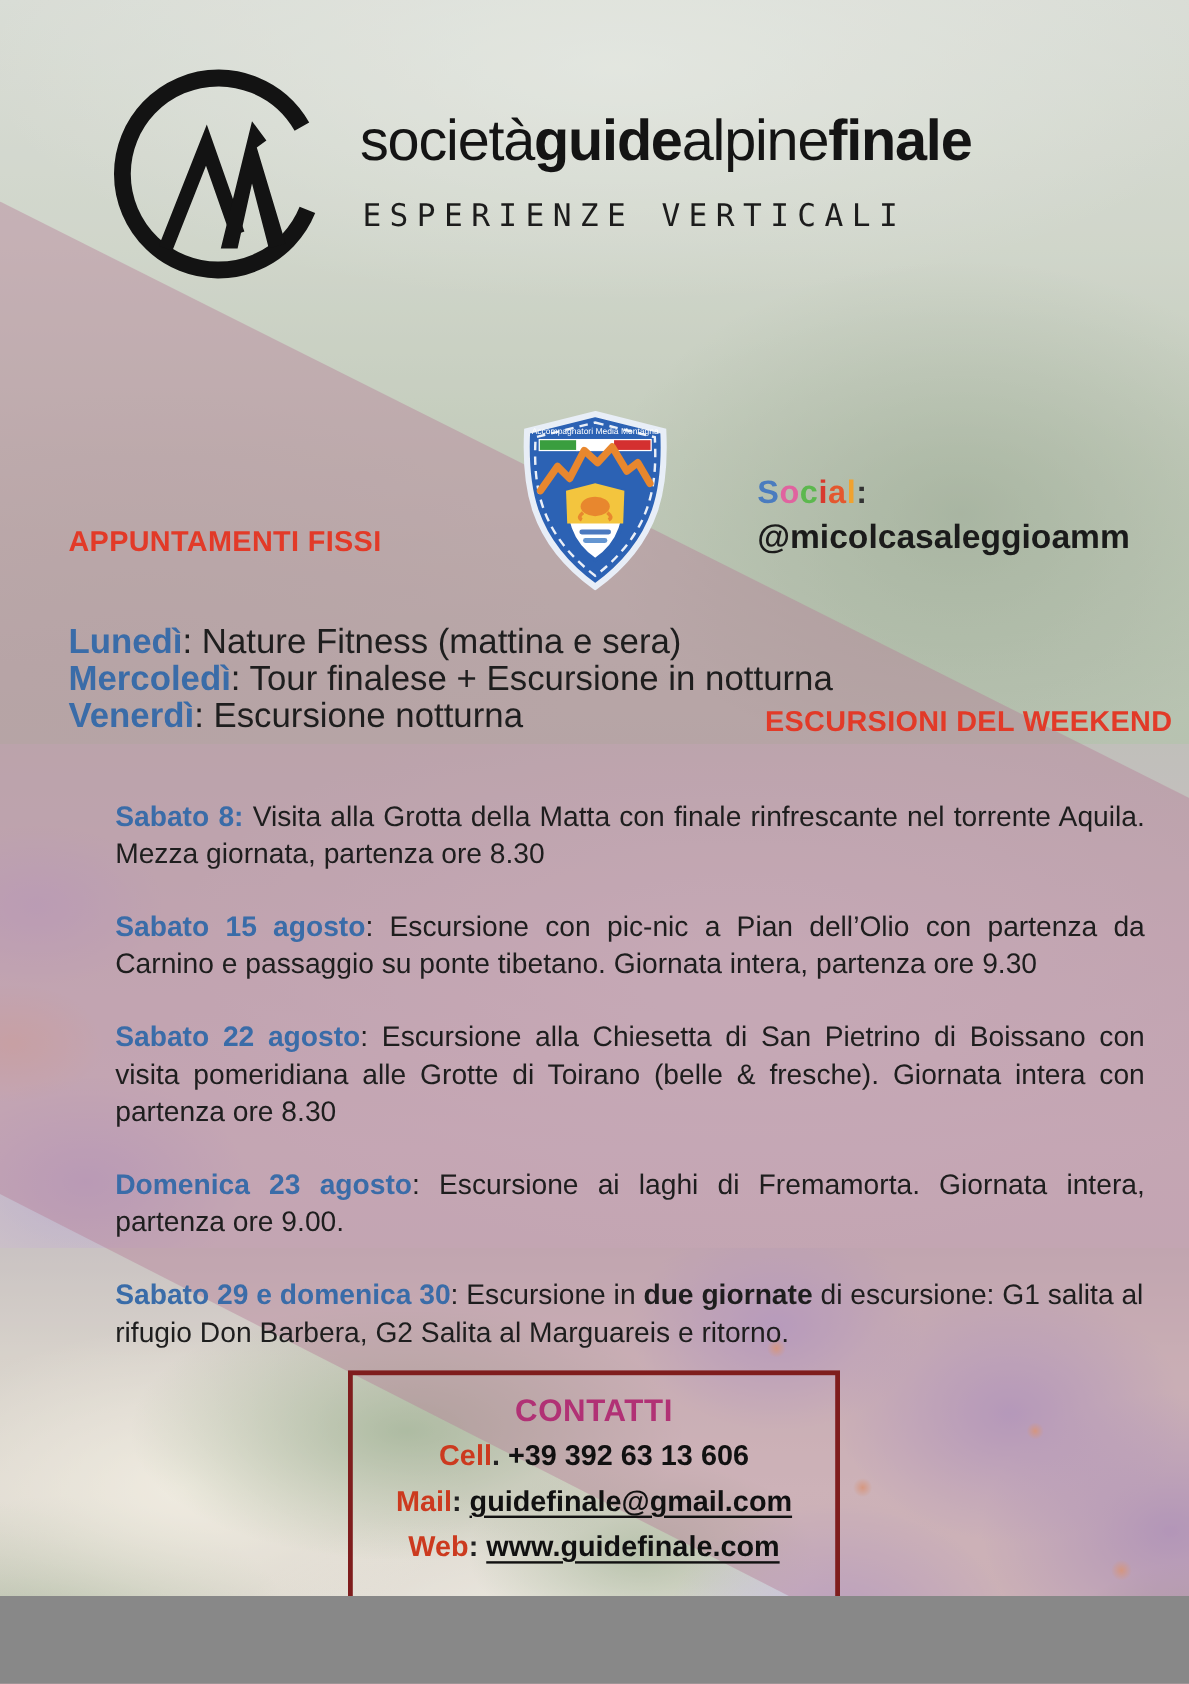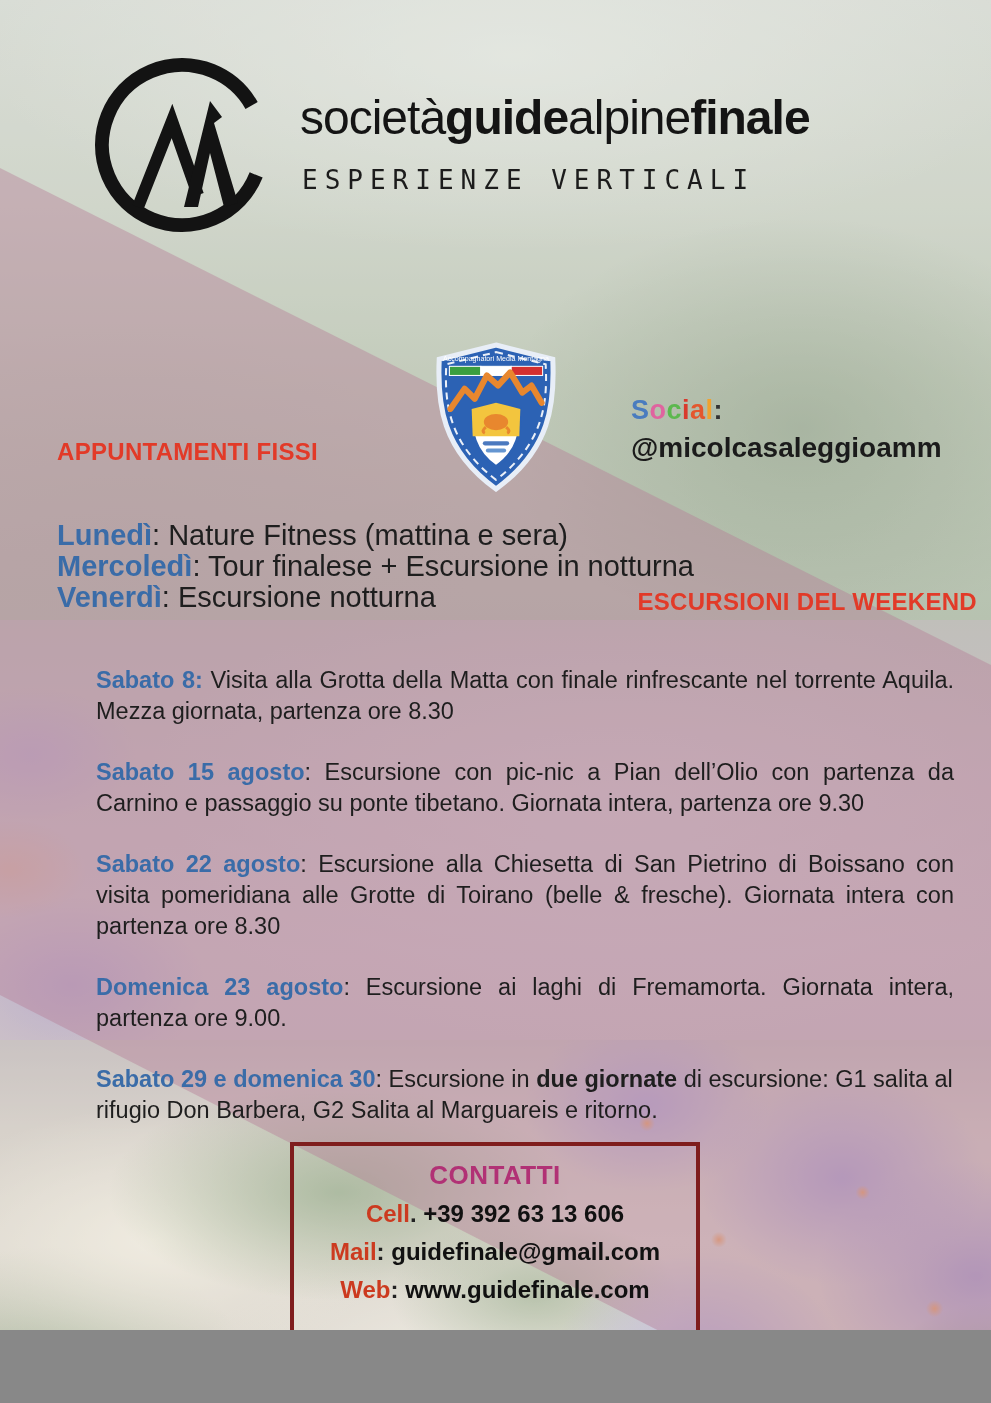--- a/index.html
+++ b/index.html
@@ -80,21 +80,21 @@
   .run-bold{font-weight:700;text-align:center;}
   .contact-box{
     position:absolute;left:290px;top:1142px;width:402px;height:195px;
     border:4px solid #7f1d1d;text-align:center;padding-top:14px;
   }
   .contact-heading{margin:0;font-size:26px;font-weight:700;color:#B13175;letter-spacing:.5px;}
   .contact-line{margin-top:8px;font-size:24px;line-height:30px;}
   .c-label{color:#CC3A1F;font-weight:700;}
   .c-sep{color:#222;font-weight:700;}
   .c-value{color:#111;font-weight:700;}
-  .c-value.u{text-decoration-thickness:2px;text-underline-offset:4px;}
+  .c-value.u{text-decoration:underline;text-decoration-thickness:2px;text-underline-offset:4px;}
 </style>
 </head>
 <body>
 
 <div class="page">
 
   <div class="bg-layer bg-top"></div>
   <div class="bg-layer bg-mid"></div>
   <div class="bg-layer bg-bottom"></div>
   <div class="bg-white-overlay"></div>

